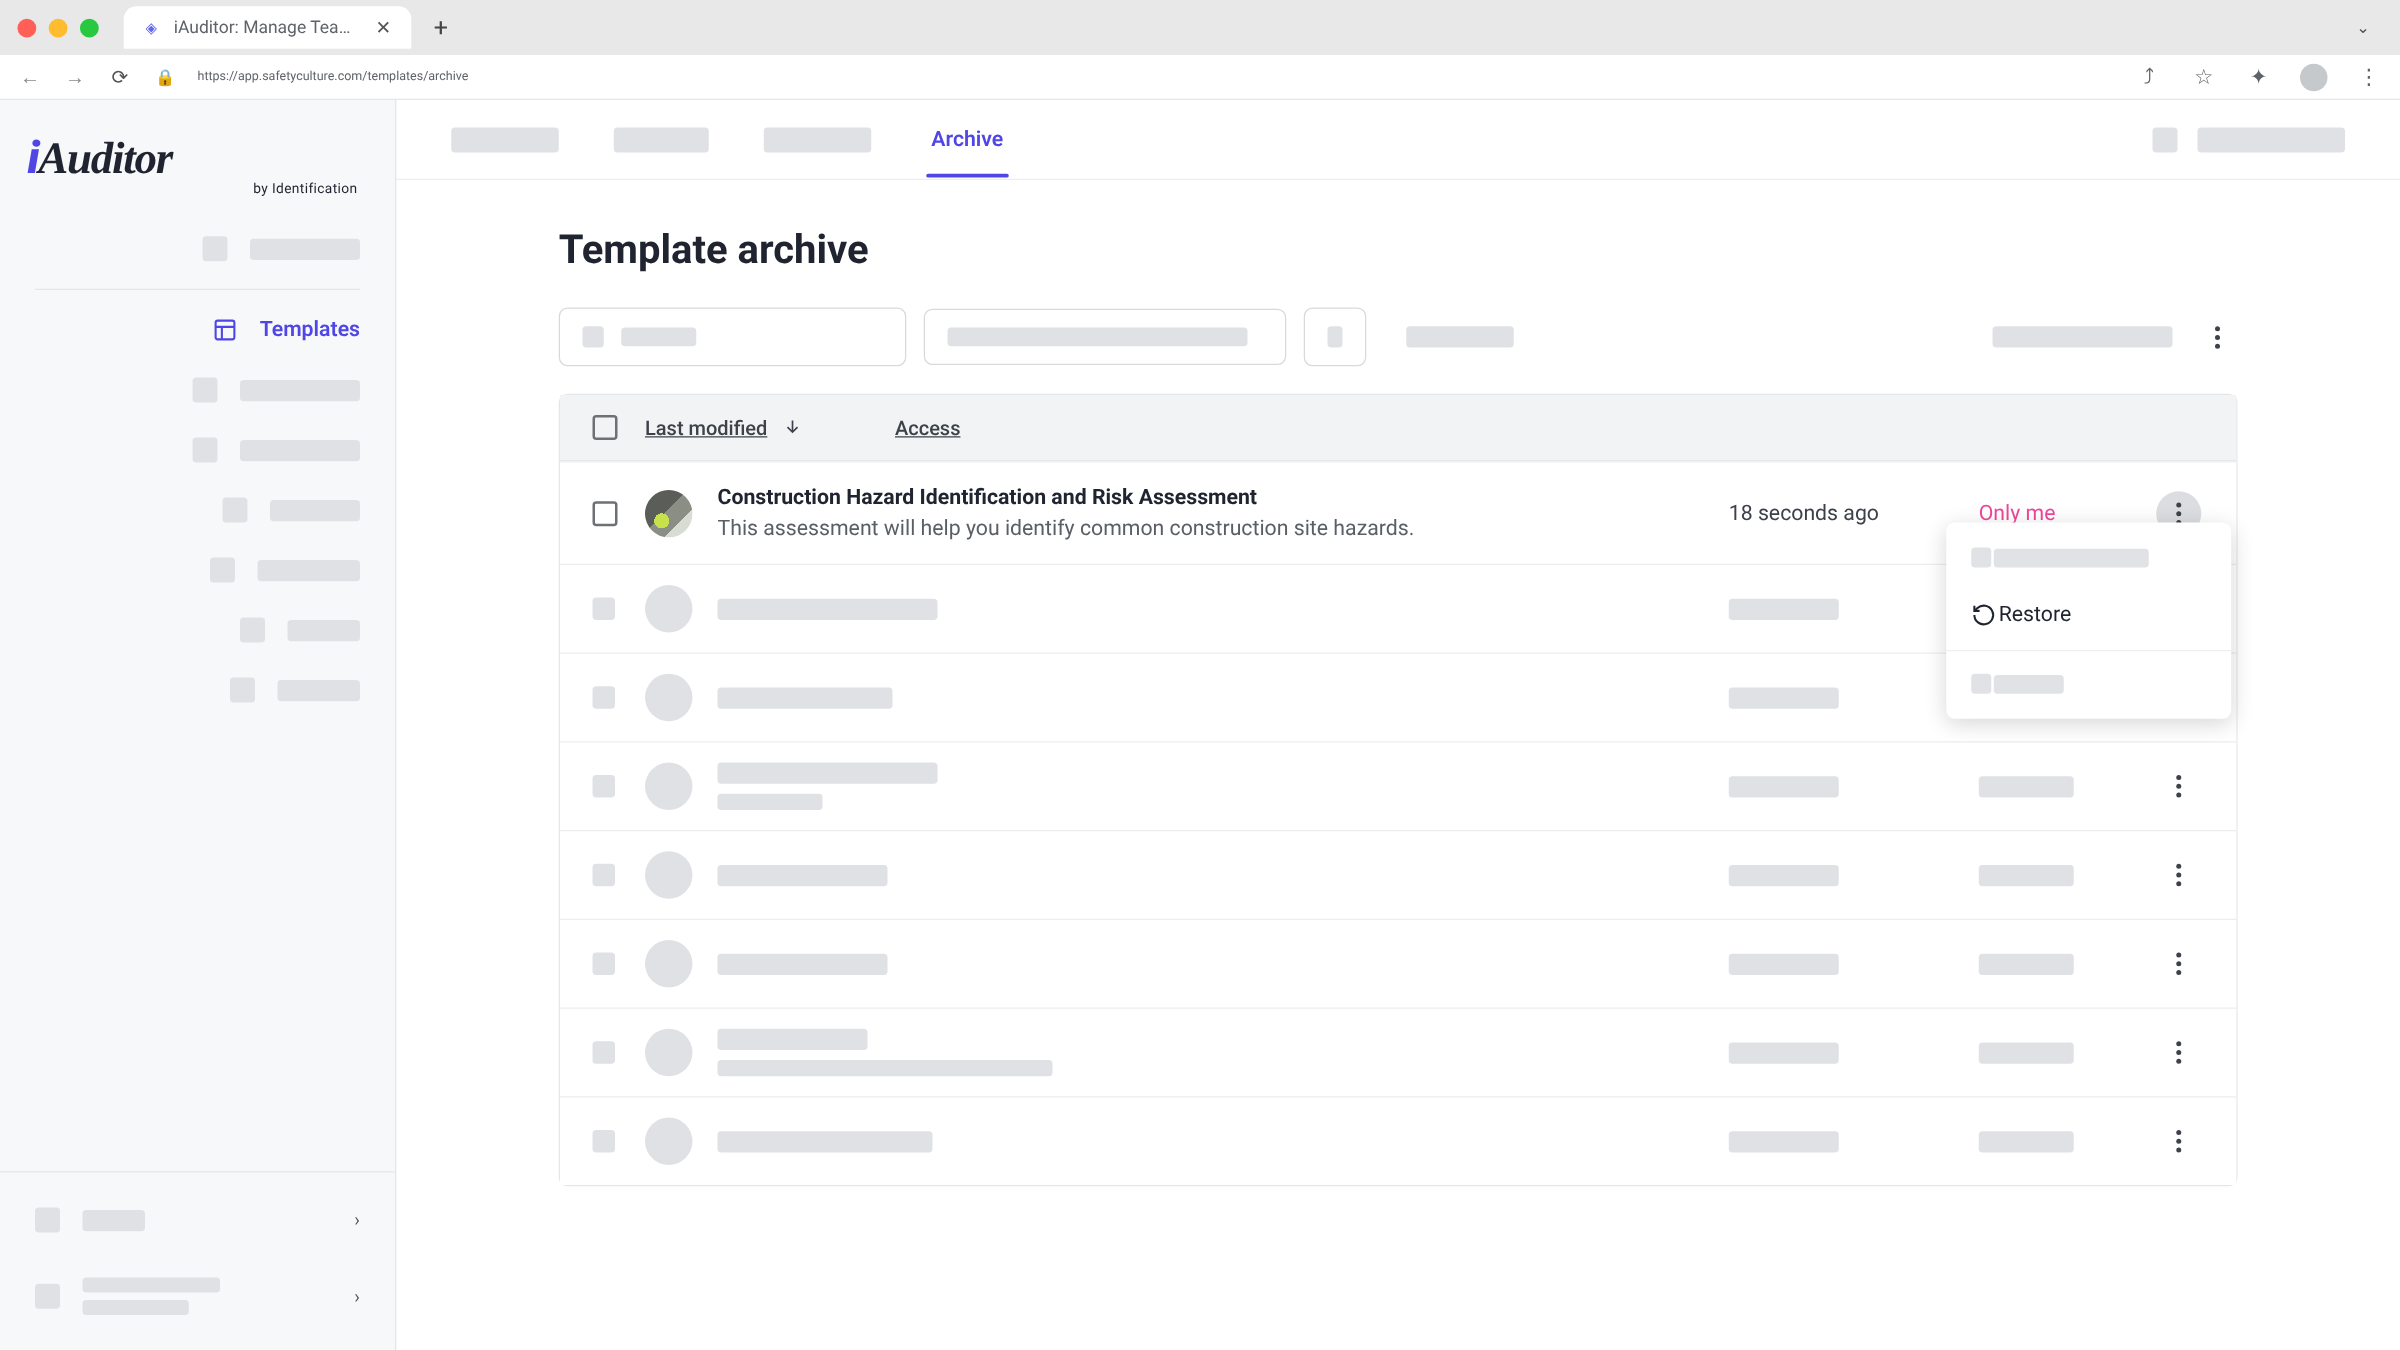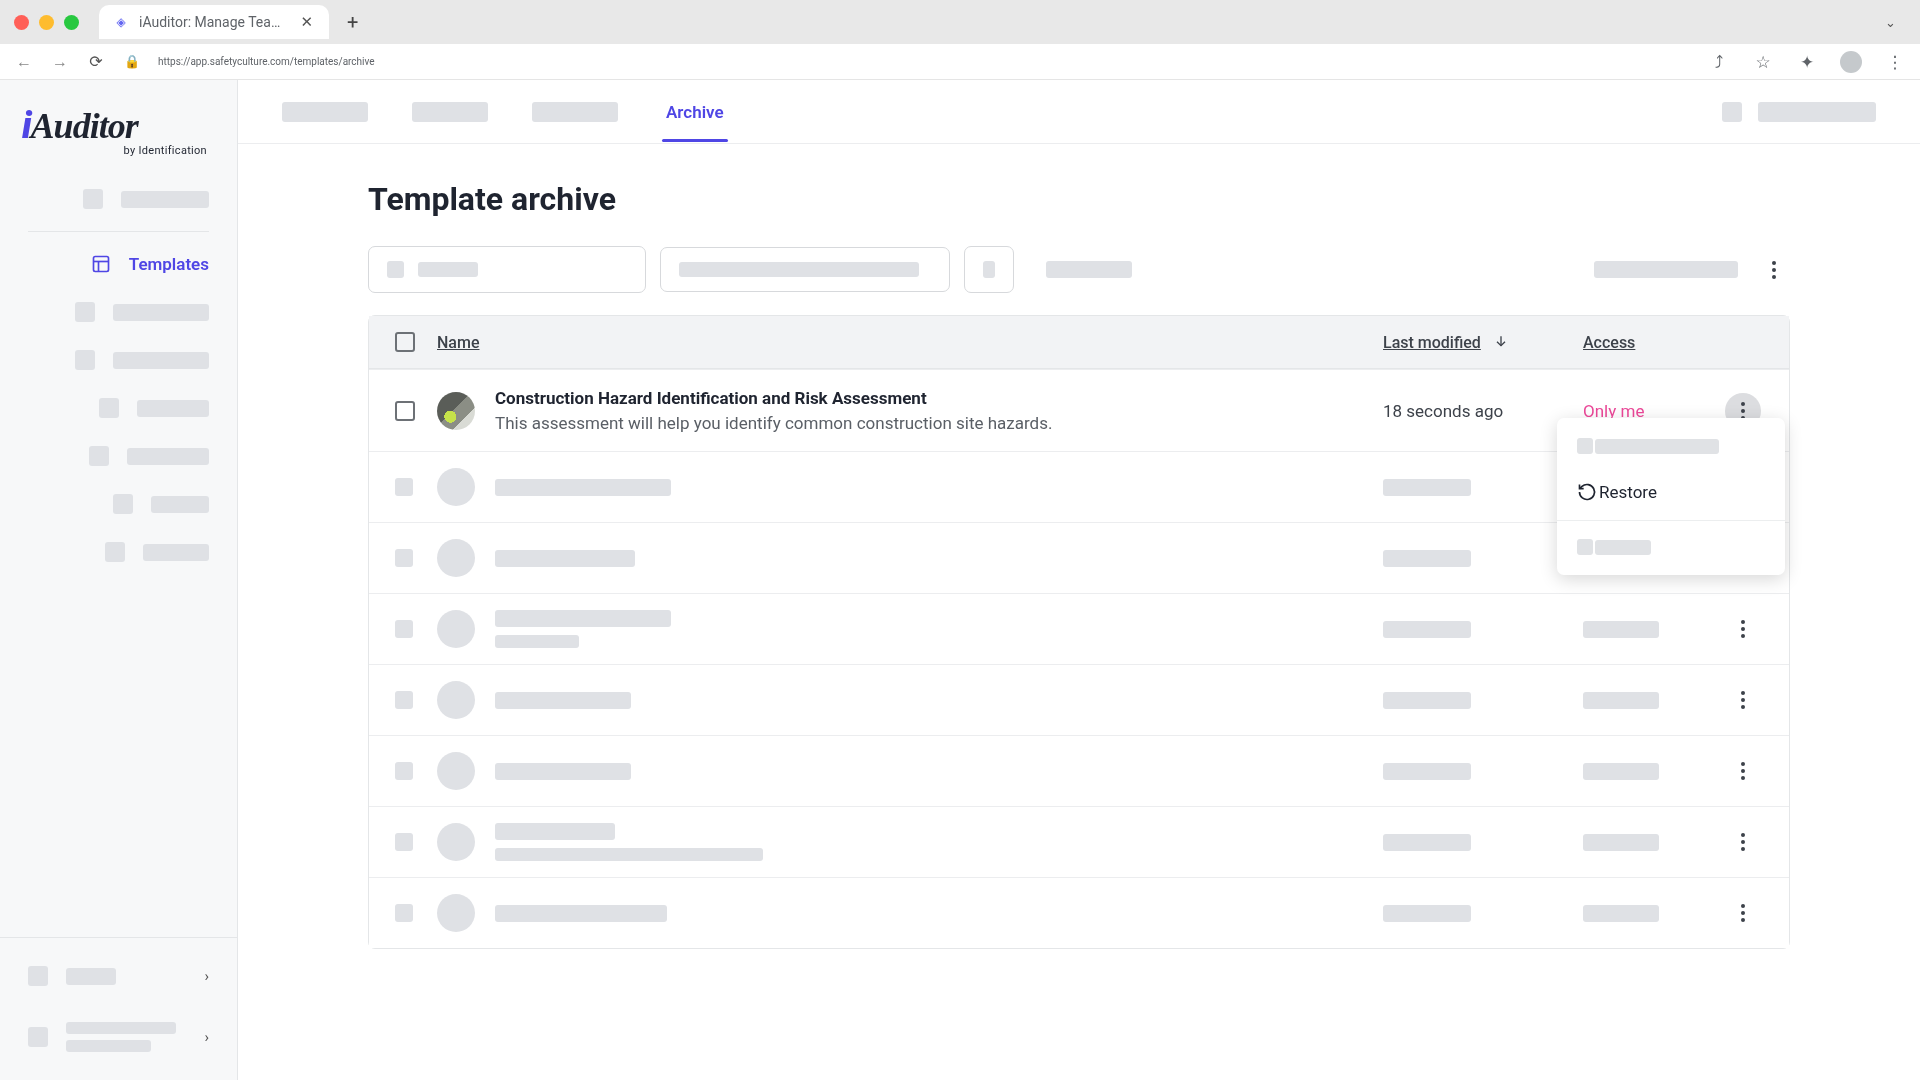--- a/index.html
+++ b/index.html
@@ -22,21 +22,21 @@
 .addr { display:flex; align-items:center; height:36px; background:#fff; padding:0 14px; gap:16px; border-bottom:1px solid #e5e5e5; }
 .nav-ico { color:#888; font-size:16px; display:flex; align-items:center; justify-content:center; width:20px; height:20px; }
 .nav-ico.active { color:#555; }
 .lock { font-size:13px; color:#555; }
 .url { font-size:10px; color:#5f6368; flex:1; }
 .right-ico { color:#5f6368; font-size:17px; margin-left:6px; display:flex; align-items:center; justify-content:center; width:22px; height:22px; }
 .avatar-ico { width:22px; height:22px; border-radius:50%; background:#c5c9cc; }
 
 
 .app { display:flex; height:calc(1080px - 80px); }
-.sidebar { width:238px; background:#f7f8f9; border-right:1px solid #e4e6e8; padding-top:18px; display:flex; flex-direction:column; }
+.sidebar { width:317px; background:#f7f8f9; border-right:1px solid #e4e6e8; padding-top:18px; display:flex; flex-direction:column; }
 .logo { padding:10px 22px 18px; }
 .logo-main { font-family:Georgia,serif; font-style:italic; font-weight:900; font-size:36px; color:#1f2430; letter-spacing:-1px; line-height:1; }
 .logo-main .i { color:#4f46e5; }
 .logo-sub { font-size:11px; color:#1f2430; text-align:right; padding-right:8px; letter-spacing:0.3px; }
 .sb-item { display:flex; align-items:center; gap:18px; padding:14px 28px;justify-content:flex-end; }
 .sb-item.active { color:#4f46e5; }
 .sb-icon { width:20px; height:20px; flex-shrink:0; }
 .sb-label { font-size:17px; font-weight:600; }
 .sb-divider { height:1px; background:#e4e6e8; margin:8px 28px; }
 .ph { background:#dfe1e5; border-radius:3px; }
@@ -240,21 +240,20 @@
               <span></span>
             </div>
         </div>
       </div>
 
       <div class="table">
         <div class="thead">
           <div class="th-check">
             <div class="chk"></div>
           </div>
-          <div class="th-name">Name</div>
           <div class="th-mod">
             <span>Last modified</span>
             <span class="arrow-down">
               <svg viewBox="0 0 24 24" fill="none" stroke-width="2">
                   <line x1="12" y1="5" x2="12" y2="19"></line>
                   <polyline points="6 13 12 19 18 13"></polyline>
                 </svg>
             </span>
           </div>
           <div class="th-acc">Access</div>

